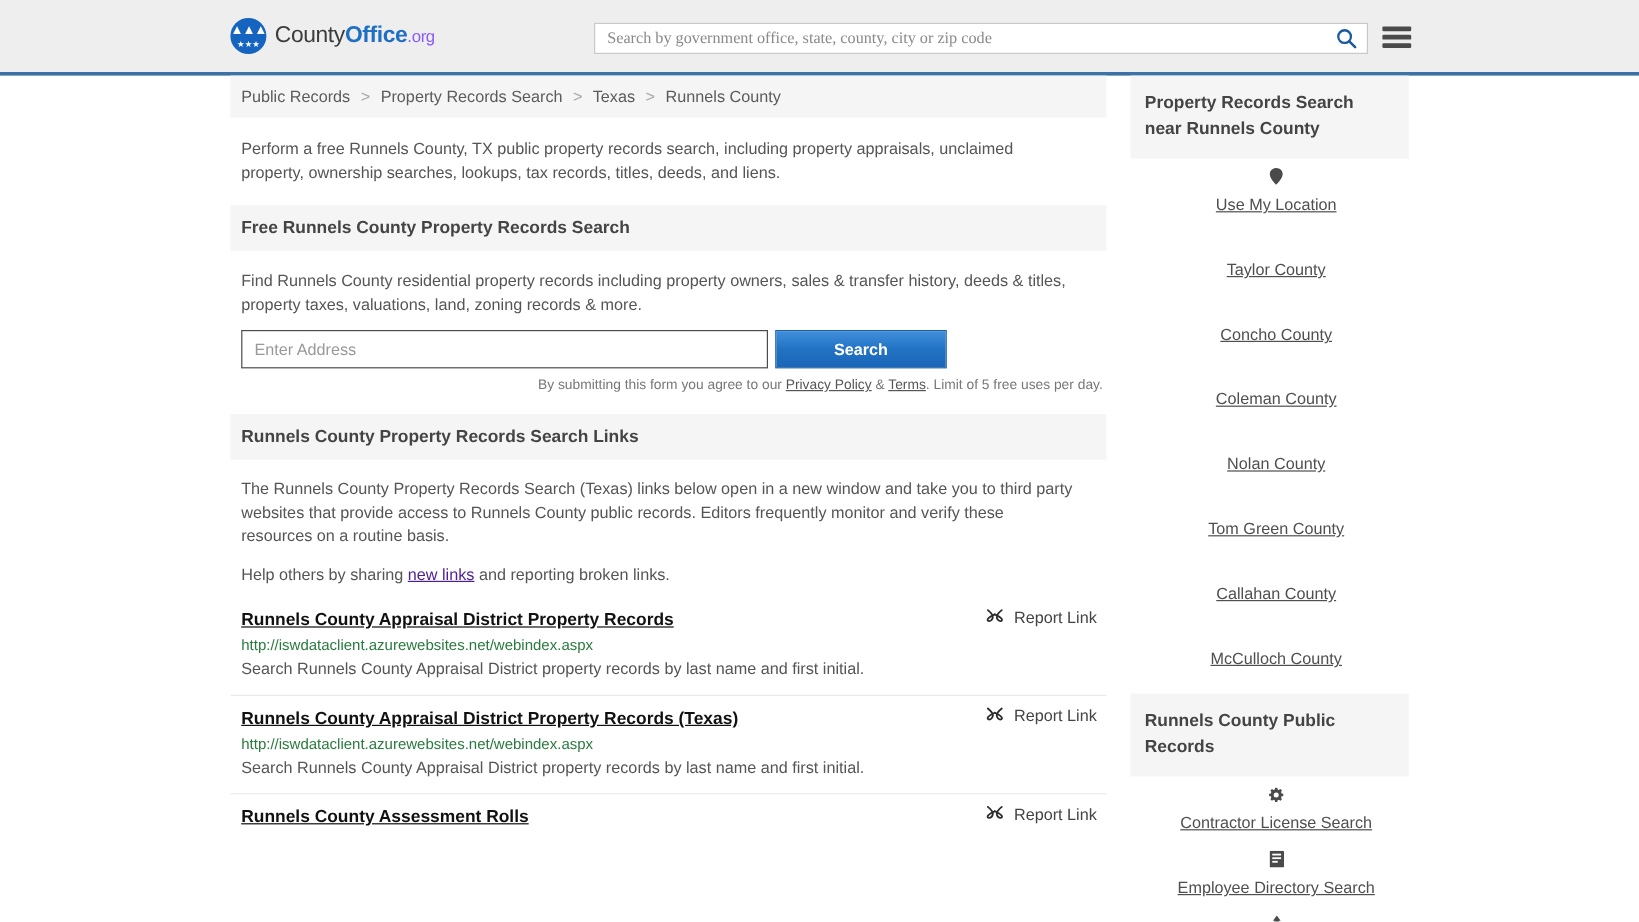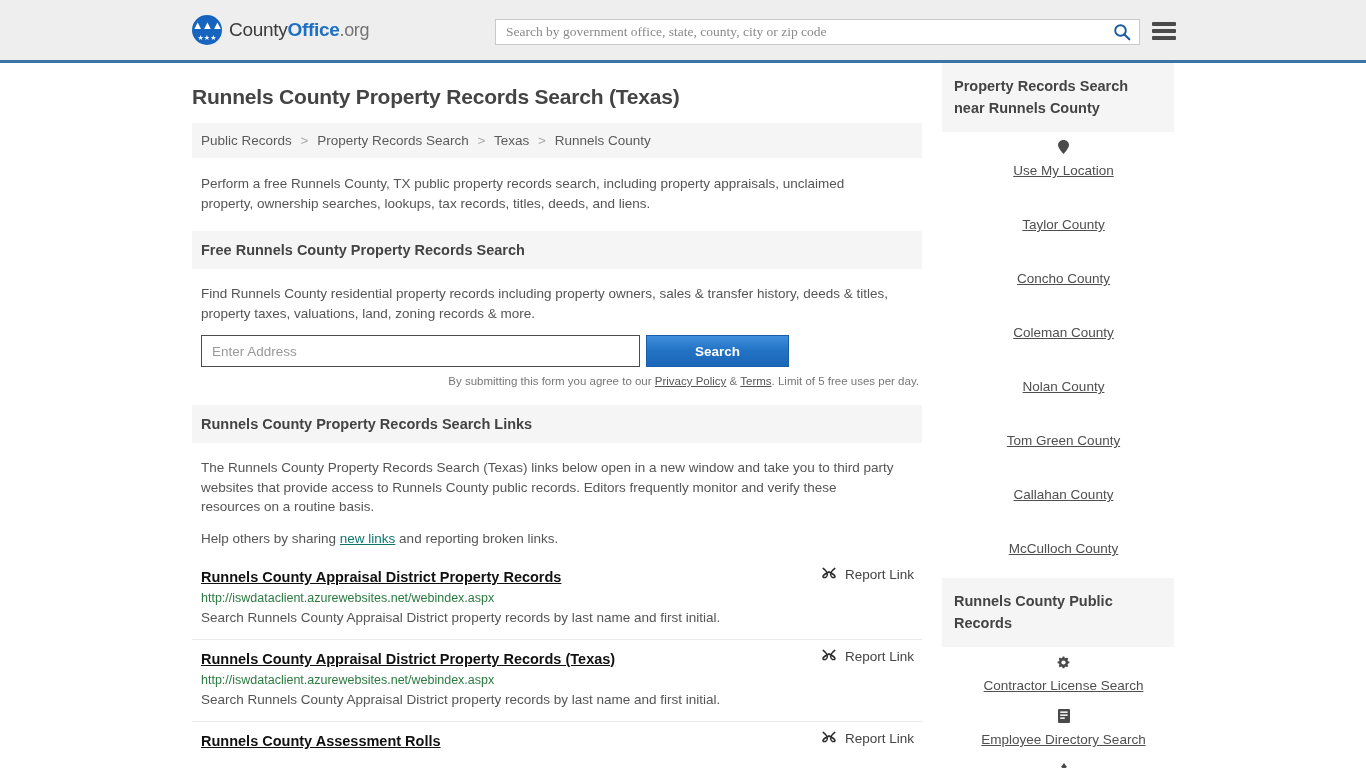--- a/index.html
+++ b/index.html
@@ -56,21 +56,21 @@
     letter-spacing: 0px;
     white-space: nowrap;
   }
   .brand-text {
     font-size: 19px;
     letter-spacing: -0.3px;
     white-space: nowrap;
   }
   .brand-county { color: #3c3c3c; }
   .brand-office { color: #1f6fc4; font-weight: bold; }
-  .brand-org { color: #737373; font-size: 18px; }
+  .brand-org { color: #8b5cf6; font-size: 14px; }
 
   .header-search {
     position: absolute;
     left: 495px;
     top: 19px;
     width: 645px;
     height: 26px;
     background: #ffffff;
     border: 1px solid #c9c9c9;
     display: flex;
@@ -166,21 +166,21 @@
     padding: 15px 0 0 9px;
   }
   .panel-body p {
     font-size: 13.5px;
     line-height: 19.5px;
     color: #555555;
     margin: 0 0 12px 0;
     max-width: 695px;
   }
   .panel-body p a {
-    color: #0f766e;
+    color: #4c1d95;
   }
 
   
   .addr-form {
     display: flex;
     margin: 4px 0 0 9px;
     width: 588px;
   }
   .addr-form input {
     flex: 1;
@@ -319,21 +319,20 @@
     <span></span>
     <span></span>
   </div>
 </header>
 
 <div class="page">
   <div class="wrap">
 
     <main class="col-main">
 
-      <h1 class="page-title">Runnels County Property Records Search (Texas)</h1>
 
       <nav class="breadcrumb">
         <a href="#">Public Records</a>
         <span class="sep">&gt;</span>
         <a href="#">Property Records Search</a>
         <span class="sep">&gt;</span>
         <a href="#">Texas</a>
         <span class="sep">&gt;</span>
         <a href="#">Runnels County</a>
       </nav>

